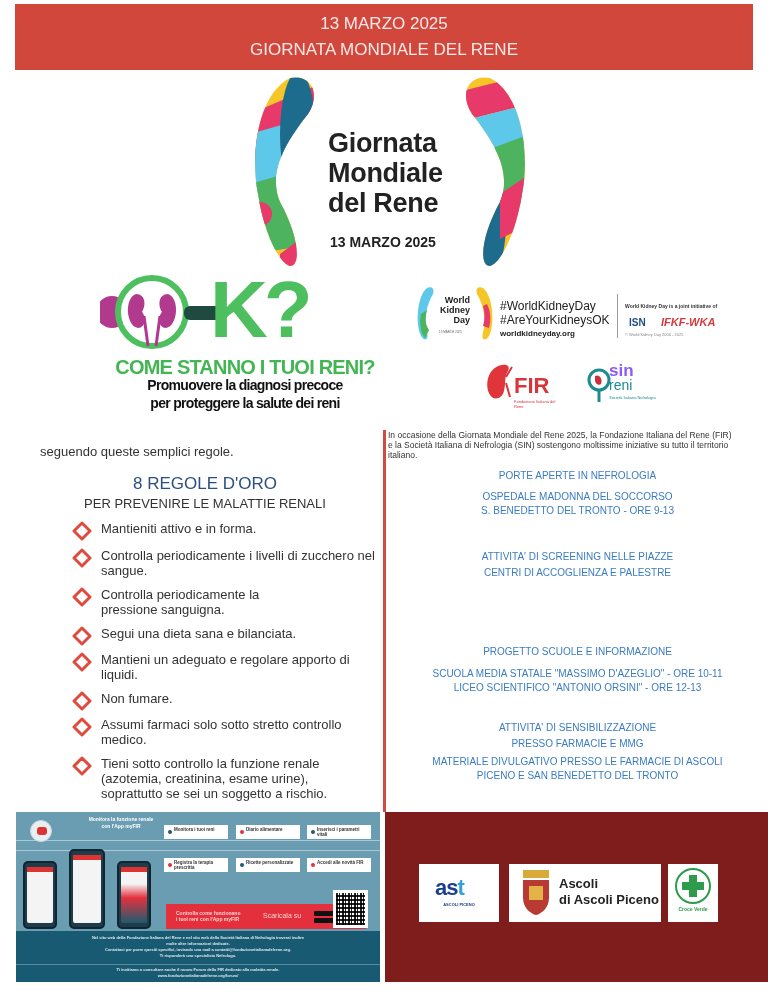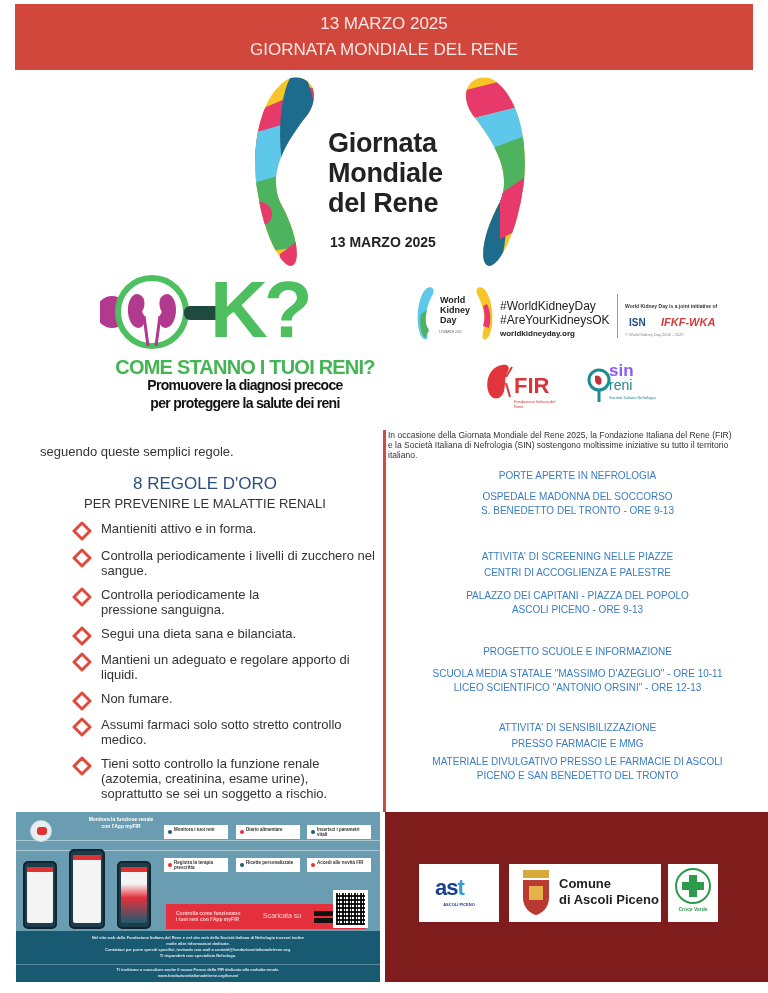--- a/index.html
+++ b/index.html
@@ -20,21 +20,21 @@
   .hero .hdate { position: absolute; left: 80px; top: 160px; font-weight: bold; color: #222; font-size: 14px; }
 
   
   .ok { position: absolute; left: 100px; top: 272px; width: 290px; height: 148px; }
   .ok .kq { position: absolute; left: 110px; top: -8px; font-size: 80px; font-weight: bold; color: #4dbf5e; letter-spacing: -4px; }
   .ok .come { position: absolute; left: 0; top: 84px; width: 290px; text-align: center; color: #43b553; font-weight: bold; font-size: 20px; letter-spacing: -0.8px; }
   .ok .promo { position: absolute; left: 0; top: 104px; width: 290px; text-align: center; color: #111; font-weight: bold; font-size: 14px; line-height: 18px; letter-spacing: -0.7px; }
 
   
   .wkd { position: absolute; left: 415px; top: 284px; width: 310px; height: 60px; }
-  .wkd .wtxt { position: absolute; left: 25px; top: 11px; font-size: 9px; font-weight: bold; color: #222; line-height: 10px; }
+  .wkd .wtxt { position: absolute; left: 25px; top: 11px; font-size: 9px; font-weight: bold; color: #222; line-height: 10px; text-align: right; }
   .wkd .wsmall { position: absolute; left: 24px; top: 46px; font-size: 3px; color: #666; }
   .wkd .tags { position: absolute; left: 85px; top: 15px; font-size: 12px; color: #222; line-height: 14px; }
   .wkd .url { position: absolute; left: 85px; top: 45px; font-size: 8px; font-weight: bold; color: #222; }
   .wkd .divider { position: absolute; left: 202px; top: 10px; width: 1px; height: 44px; background: #999; }
   .wkd .joint { position: absolute; left: 210px; top: 19px; font-size: 5px; font-weight: bold; color: #333; }
   .wkd .isn { position: absolute; left: 214px; top: 33px; font-size: 10px; font-weight: bold; color: #1c4f8a; }
   .wkd .nkf { position: absolute; left: 246px; top: 32px; font-size: 11px; font-weight: bold; font-style: italic; color: #d43a3a; }
   .wkd .copy { position: absolute; left: 210px; top: 48px; font-size: 4px; color: #888; }
 
   
@@ -268,24 +268,20 @@
   <div class="h">PORTE APERTE IN NEFROLOGIA</div>
   <div class="d">
     <div>OSPEDALE MADONNA DEL SOCCORSO</div>
     <div>S. BENEDETTO DEL TRONTO - ORE 9-13</div>
   </div>
 </div>
 
 <div class="ev" style="top:549px">
   <div class="h">ATTIVITA' DI SCREENING NELLE PIAZZE</div>
   <div class="h">CENTRI DI ACCOGLIENZA E PALESTRE</div>
-  <div class="d" style="margin-top:8px">
-    <div>PALAZZO DEI CAPITANI - PIAZZA DEL POPOLO</div>
-    <div>ASCOLI PICENO - ORE 9-13</div>
-  </div>
 </div>
 
 <div class="ev" style="top:644px">
   <div class="h">PROGETTO SCUOLE E INFORMAZIONE</div>
   <div class="d" style="margin-top:7px">
     <div>SCUOLA MEDIA STATALE "MASSIMO D'AZEGLIO" - ORE 10-11</div>
     <div>LICEO SCIENTIFICO "ANTONIO ORSINI" - ORE 12-13</div>
   </div>
 </div>
 
@@ -362,21 +358,21 @@
     <div class="a"><span>as</span><span class="plus">t</span></div>
     <div class="s">ASCOLI PICENO</div>
   </div>
   <div class="pbox comune">
     <svg class="shield" viewBox="0 0 34 48">
       <rect x="4" y="2" width="26" height="8" fill="#d9a93a"></rect>
       <path d="M4,12 L30,12 L30,30 C30,40 22,46 17,47 C12,46 4,40 4,30 Z" fill="#b93a33"></path>
       <rect x="10" y="18" width="14" height="14" fill="#e3b34a"></rect>
     </svg>
     <div class="ct">
-      <div>Comune</div>
+      <div>Ascoli</div>
       <div>di Ascoli Piceno</div>
     </div>
   </div>
   <div class="pbox croce">
     <div class="ring"></div>
     <div class="cross-v"></div>
     <div class="cross-h"></div>
     <div class="cv">Croce Verde</div>
   </div>
 </div>

